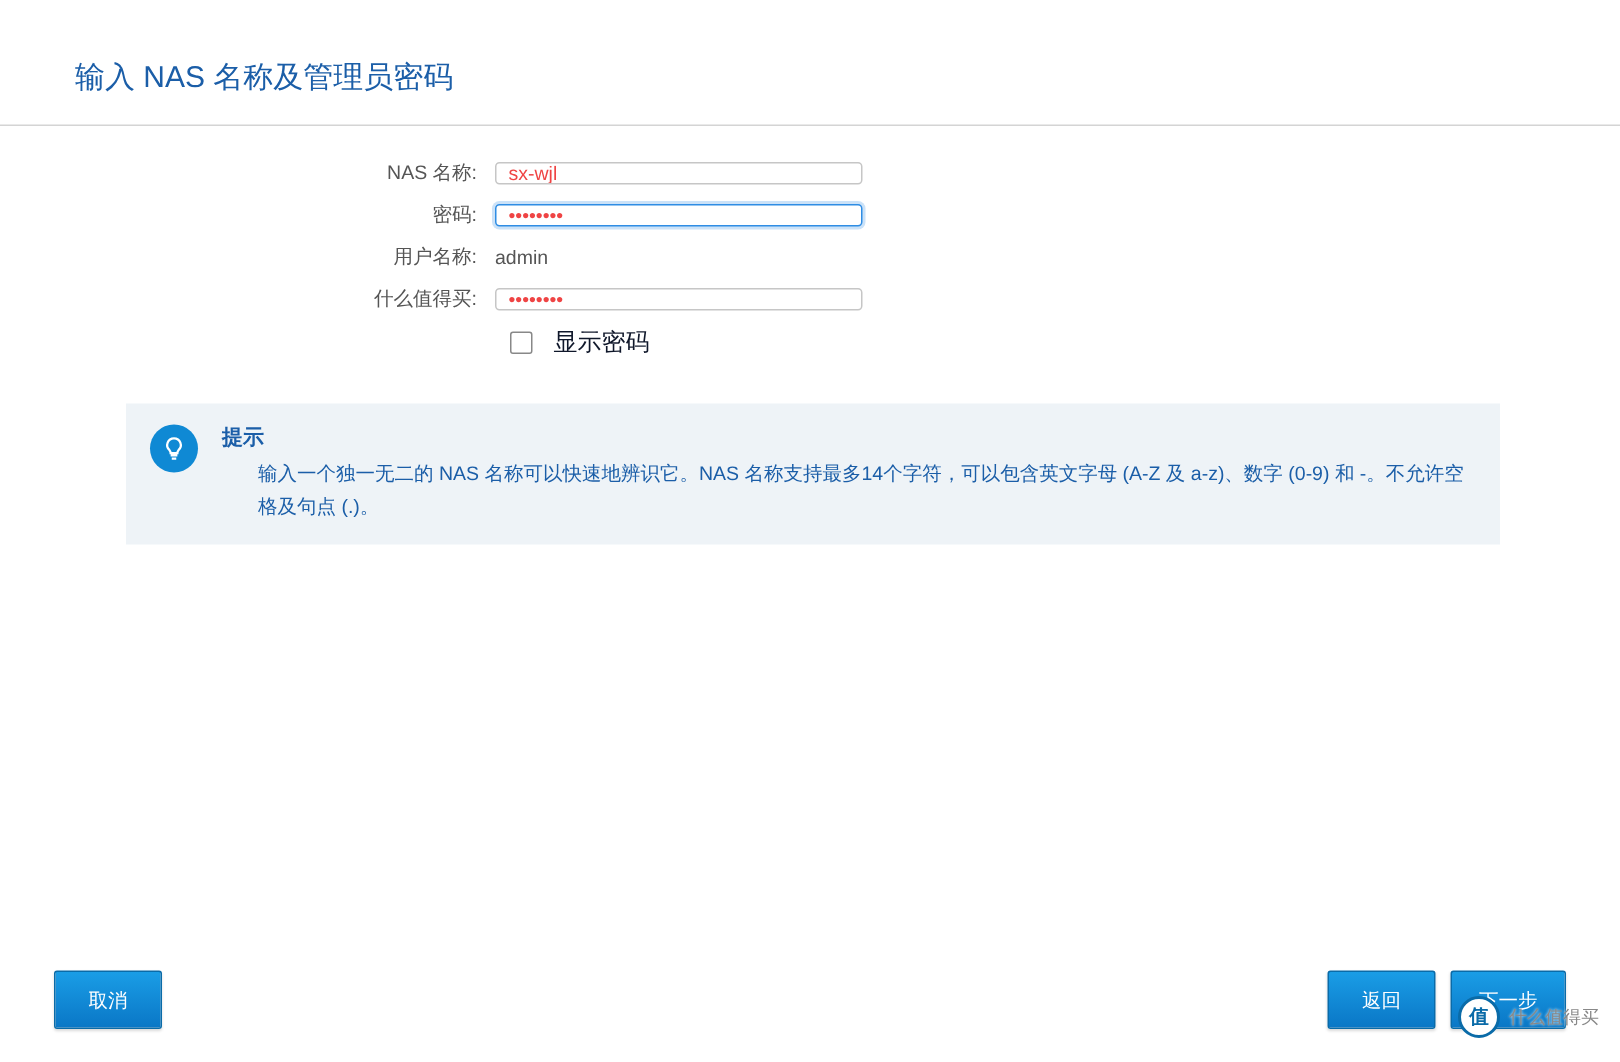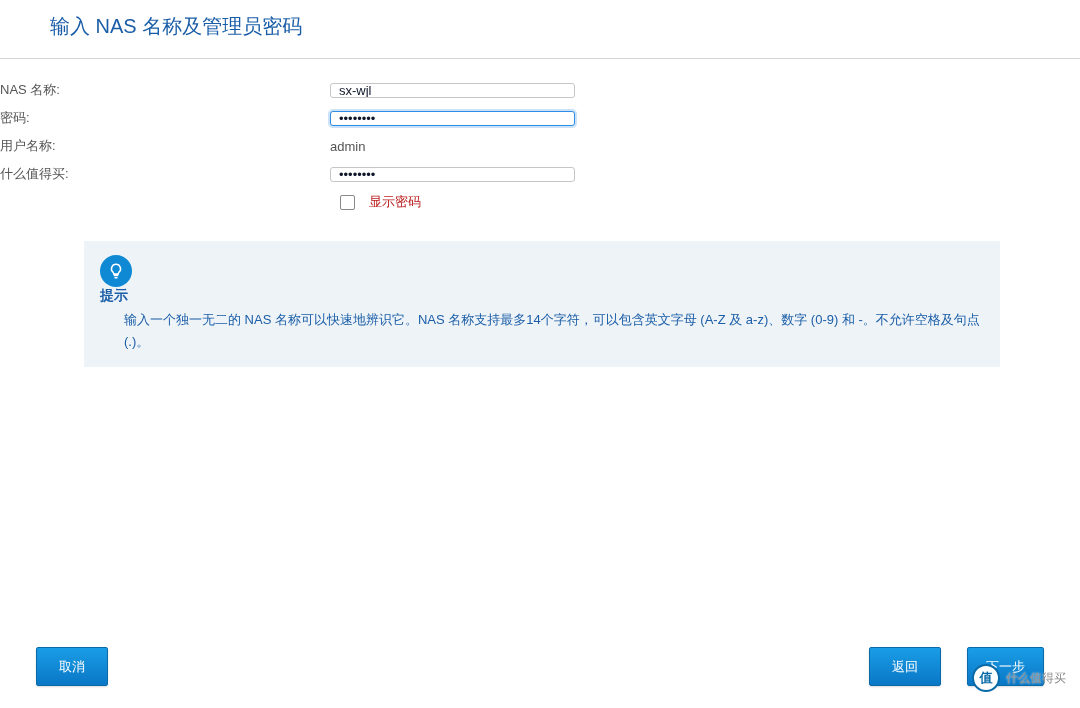--- a/index.html
+++ b/index.html
@@ -7,55 +7,55 @@
       font-family: "Microsoft YaHei", "PingFang SC", Arial, sans-serif;
       font-size: 13px;
       color: #333;
       background: #fff;
       width: 1080px;
       height: 708px;
       position: relative;
       overflow: hidden;
     }
     .header {
-      padding: 13px 0 18px 50px;
+      padding: 38px 0 18px 50px;
       border-bottom: 1px solid #d4d4d4;
     }
     .header-title {
       color: #1b5ea8;
       font-size: 20px;
       font-weight: 400;
     }
     .form-area {
       margin-top: 22px;
     }
     .form-row {
       display: flex;
       align-items: center;
       margin-bottom: 10px;
     }
     .form-label {
       width: 330px;
-      text-align: left;
+      text-align: right;
       padding-right: 12px;
       color: #555;
       font-size: 13px;
     }
     .form-value {
       color: #555;
       font-size: 13px;
     }
     .text-input {
       width: 245px;
       height: 15px;
       padding: 0 8px;
       border: 1px solid #c6c6c6;
       border-radius: 3px;
       font-size: 13px;
-      color: #0f172a;
+      color: #ef4444;
       background: #fff;
     }
     .text-input.focused {
       border: 1px solid #2f8de4;
       box-shadow: 0 0 0 2px rgba(47,141,228,0.25);
       outline: none;
     }
     .checkbox-row {
       display: flex;
       align-items: center;
@@ -65,30 +65,29 @@
     .checkbox {
       width: 15px;
       height: 15px;
       border: 1px solid #888;
       border-radius: 2px;
       background: #fff;
       margin-right: 14px;
       display: inline-block;
     }
     .checkbox-label {
-      color: #b91c1c;
-      font-size: 13px;
+      color: #0f172a;
+      font-size: 16px;
     }
     .tip-box {
       margin: 30px 80px 0 84px;
       background: #eef3f7;
       padding: 14px 18px 14px 16px;
       display: flex;
       align-items: flex-start;
-      flex-direction: column;
     }
     .tip-icon {
       flex-shrink: 0;
       width: 32px;
       height: 32px;
       border-radius: 50%;
       background: #0f89d4;
       display: flex;
       align-items: center;
       justify-content: center;
@@ -123,21 +122,21 @@
       height: 39px;
       padding: 0 18px;
       border: 1px solid #0a6ba8;
       background: linear-gradient(#1a9de6, #0a77c6);
       color: #fff;
       font-size: 13px;
       border-radius: 2px;
       cursor: pointer;
       box-shadow: 0 1px 2px rgba(0,0,0,0.15);
     }
-    .footer-right { display: flex; gap: 26px; align-items: center; }
+    .footer-right { display: flex; gap: 10px; align-items: center; }
     .watermark {
       position: absolute;
       right: 14px;
       bottom: 16px;
       display: flex;
       align-items: center;
       gap: 6px;
       pointer-events: none;
     }
     .watermark-badge {

